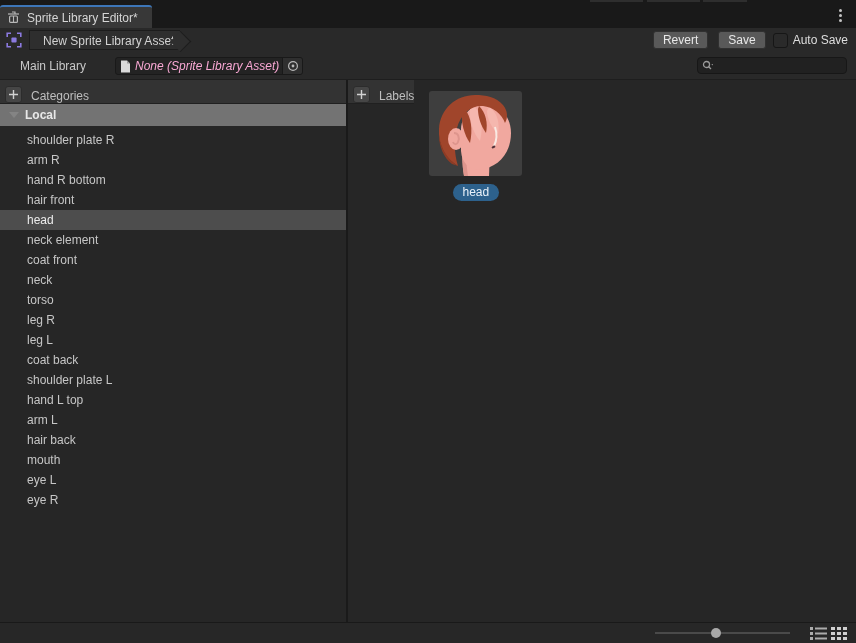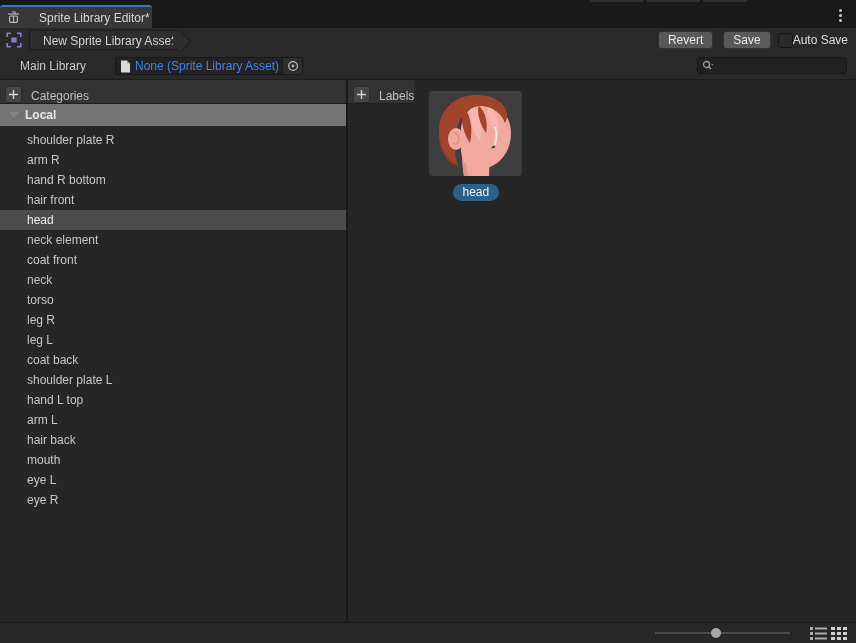--- a/index.html
+++ b/index.html
@@ -8,21 +8,21 @@
     position:relative;width:856px;height:643px;overflow:hidden;
     font-family:"Liberation Sans","DejaVu Sans",sans-serif;
     font-size:12px;color:#c8c8c8;background:#262626;
   }
   
   .tabbar{position:relative;height:28px;background:#191919;}
   .top-artifact{position:absolute;top:0;height:2px;background:#2e2e2e;}
   .tab{
     position:absolute;left:0;top:5px;width:152px;height:23px;
     background:#383838;border-top:2px solid var(--tab-accent);
-    border-radius:3px 3px 0 0;display:flex;align-items:center;gap:19px;
+    border-radius:3px 3px 0 0;display:flex;align-items:center;gap:7px;
     padding:0 0 0 7px;color:#d6d6d6;
   }
   .kebab{position:absolute;right:8px;top:7px;width:16px;height:16px;display:flex;
     flex-direction:column;align-items:center;justify-content:center;gap:2px;cursor:pointer;}
   .kebab i{width:3px;height:3px;border-radius:50%;background:#c4c4c4;}
   
   .toolbar{position:relative;height:24px;background:#292929;display:flex;align-items:center;}
   .crumb-icon{margin-left:6px;flex:0 0 auto;}
   .crumb{
     position:relative;margin-left:7px;height:20px;line-height:20px;
@@ -35,29 +35,29 @@
     border-top:1px solid #1c1c1c;border-right:1px solid #1c1c1c;
   }
   .toolbar-right{position:absolute;right:8px;top:0;height:24px;display:flex;align-items:center;}
   .btn{
     height:18px;padding:0 9px;background:#595959;border:1px solid #303030;
     border-radius:3px;color:#e8e8e8;display:flex;align-items:center;cursor:pointer;
   }
   .btn + .btn{margin-left:10px;}
   .checkbox{width:15px;height:15px;background:#2a2a2a;border:1px solid #161616;
     border-radius:3px;margin-left:7px;cursor:pointer;}
-  .cb-label{color:#dedede;}
+  .cb-label{margin-left:5px;color:#dedede;}
   .fieldrow{position:relative;height:28px;background:#292929;border-bottom:1px solid #1e1e1e;}
   .ml-label{position:absolute;left:20px;top:7px;color:#c8c8c8;}
   .objfield{
     position:absolute;left:115px;top:5px;width:188px;height:18px;
     background:#232323;border:1px solid #191919;border-radius:3px;
     display:flex;align-items:center;cursor:pointer;
   }
-  .objfield .txt{margin-left:4px;color:#3b82f6;white-space:nowrap;flex:1;}
+  .objfield .txt{margin-left:4px;color:#f9a8d4;white-space:nowrap;flex:1;font-style:italic;}
   .objfield .pageicon{margin-left:4px;flex:0 0 auto;}
   .obj-picker{width:20px;height:16px;border-left:1px solid #191919;background:#2f2f2f;
     border-radius:0 2px 2px 0;display:flex;align-items:center;justify-content:center;cursor:pointer;}
   .searchbox{
     position:absolute;right:9px;top:5px;width:150px;height:17px;
     background:#212121;border:1px solid #171717;border-radius:4px;
     display:flex;align-items:center;padding-left:4px;
   }
   .searchbox input{background:transparent;border:none;outline:none;color:#d0d0d0;
     font:inherit;width:110px;margin-left:3px;}

